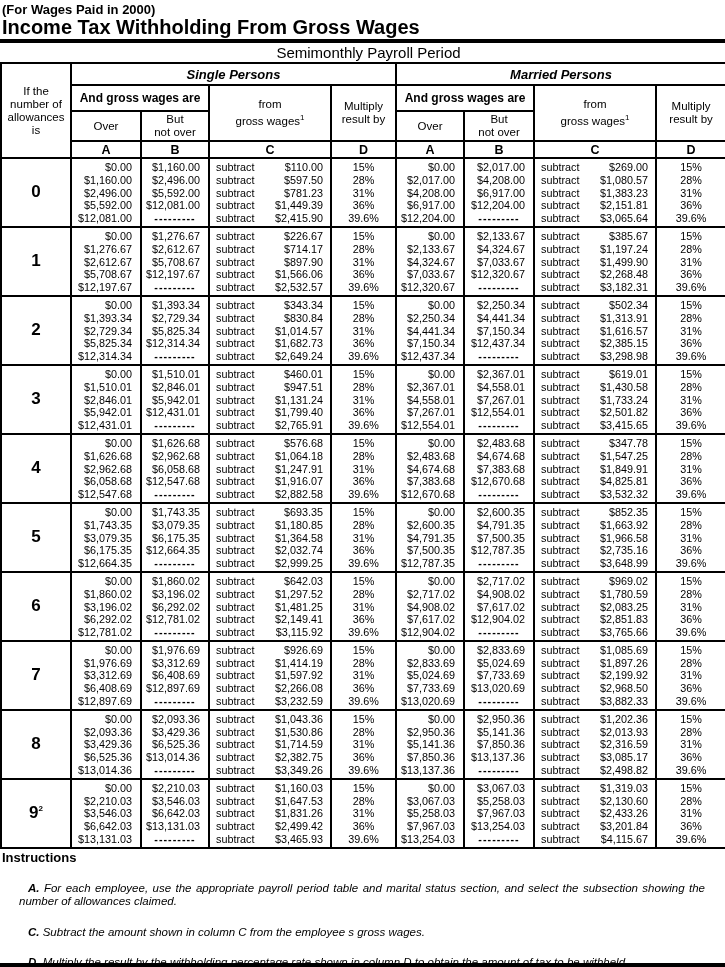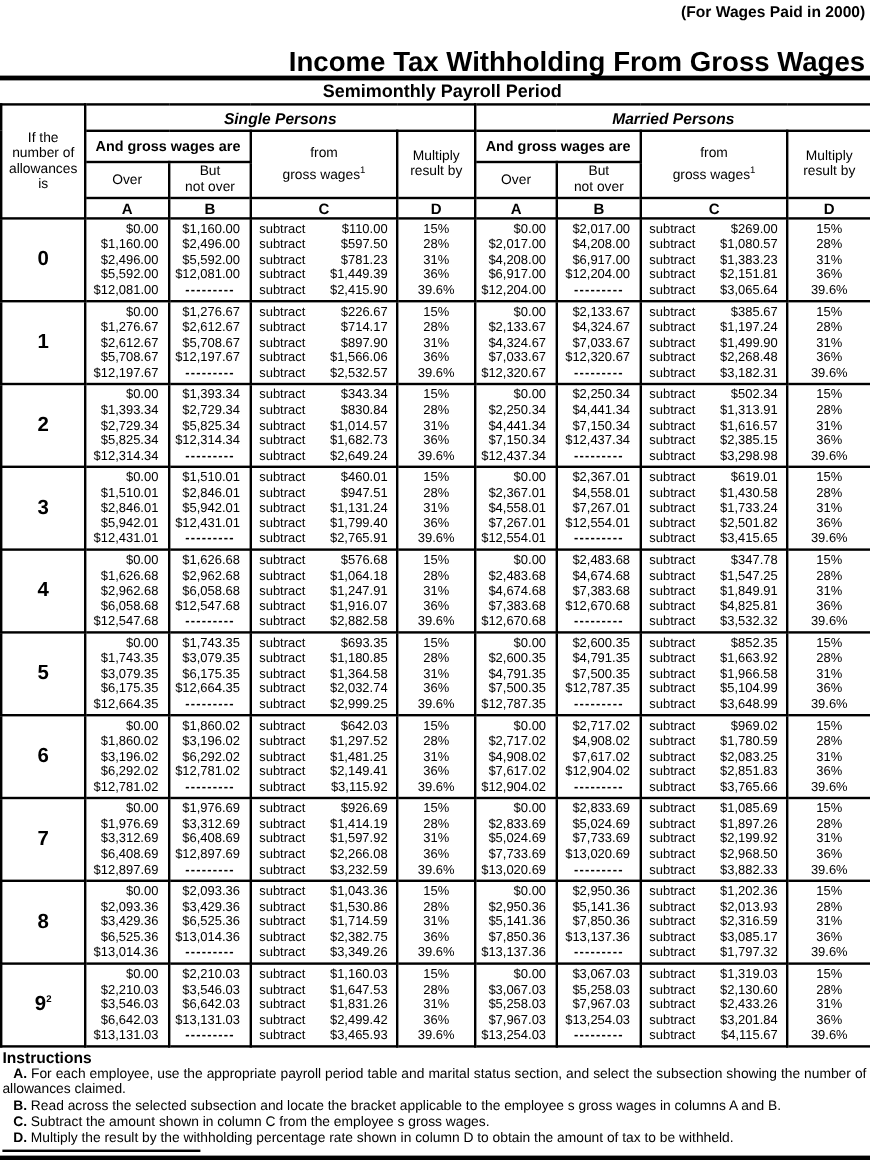--- a/index.html
+++ b/index.html
@@ -2,26 +2,26 @@
 <html><head>
 <meta charset="utf-8">
 <style>
   html,body{margin:0;padding:0;}
   body{
     width:725px;height:967px;position:relative;
     background:#fff;color:#000;
     font-family:"Liberation Sans", sans-serif;
     -webkit-font-smoothing:none;
   }
-  .titles{padding:2px 4px 0 2px;text-align:right;}
+  .titles{padding:2px 4px 0 2px;}
   .t1{font-size:13px;font-weight:bold;line-height:15px;}
   .t2{font-size:15px;font-weight:bold;line-height:18px;}
-  .t3{font-size:23px;font-weight:bold;line-height:21px;margin-top:24px;}
+  .t3{font-size:20px;font-weight:bold;line-height:21px;}
   .thick-rule{height:4px;background:#000;margin-top:1px;}
-  .period{text-align:center;font-size:15px;font-weight:bold;line-height:18px;padding:1px 0 0 12px;}
+  .period{text-align:center;font-size:15px;font-weight:normal;line-height:18px;padding:1px 0 0 12px;}
 
   table{width:725px;border-collapse:collapse;table-layout:fixed;}
   th,td{border:2px solid #000;padding:0;}
   thead th{font-weight:normal;text-align:center;vertical-align:middle;}
   .allow-head{vertical-align:middle;text-align:center;font-size:11.5px;line-height:13px;padding:0 3px;margin-left:44px;}
   .section-head{font-size:13px;font-weight:bold;height:20px;font-style:italic;}
   .gross-head{font-size:12px;font-weight:bold;height:24px;}
   .from-head,.mult-head{font-size:11.5px;line-height:13px;}
   .sub-head{font-size:11.5px;line-height:13px;height:28px;}
   .letter-row th{font-size:12.5px;font-weight:bold;height:15px;}
@@ -31,21 +31,21 @@
   .allow-cell{vertical-align:middle;text-align:center;font-size:17px;font-weight:bold;}
   .val-cell{padding:2px 0 1px 0;}
   .line{height:12.8px;line-height:12.8px;font-size:10.8px;white-space:nowrap;overflow:hidden;}
   .money{text-align:right;padding-right:8px;}
   .dash{text-align:center;font-weight:bold;letter-spacing:1px;}
   .crow{display:flex;justify-content:space-between;padding-left:6px;padding-right:7px;}
   .pct{text-align:center;}
 
   .instructions{padding:2px 3px 0 2px;font-size:11.5px;}
   .instr-title{font-weight:bold;font-size:13px;line-height:14px;}
-  .instr{margin:0;text-indent:9px;text-align:justify;line-height:13.5px;}
+  .instr{margin:17px;text-indent:9px;text-align:justify;line-height:13.5px;font-style:italic;}
   .fn-rule{width:165px;border-top:2px solid #000;margin:2px 0 1px 0;}
   .fn{margin:0;padding-left:30px;text-indent:-26px;line-height:13.5px;text-align:justify;}
   .bottom-rule{position:absolute;left:0;right:0;bottom:0;height:4px;background:#000;}
 </style>
 </head>
 <body>
 
 <div class="titles">
   <div class="t1">(For Wages Paid in 2000)</div>
   <div class="t3">Income Tax Withholding From Gross Wages</div>
@@ -609,21 +609,21 @@
           <div class="line crow">
             <span class="sw">subtract</span>
             <span class="amt">$1,663.92</span>
           </div>
           <div class="line crow">
             <span class="sw">subtract</span>
             <span class="amt">$1,966.58</span>
           </div>
           <div class="line crow">
             <span class="sw">subtract</span>
-            <span class="amt">$5,104.99</span>
+            <span class="amt">$2,735.16</span>
           </div>
           <div class="line crow">
             <span class="sw">subtract</span>
             <span class="amt">$3,648.99</span>
           </div>
         </td>
         <td class="val-cell">
           <div class="line pct">15%</div>
           <div class="line pct">28%</div>
           <div class="line pct">31%</div>
@@ -880,21 +880,21 @@
           <div class="line crow">
             <span class="sw">subtract</span>
             <span class="amt">$2,316.59</span>
           </div>
           <div class="line crow">
             <span class="sw">subtract</span>
             <span class="amt">$3,085.17</span>
           </div>
           <div class="line crow">
             <span class="sw">subtract</span>
-            <span class="amt">$1,797.32</span>
+            <span class="amt">$2,498.82</span>
           </div>
         </td>
         <td class="val-cell">
           <div class="line pct">15%</div>
           <div class="line pct">28%</div>
           <div class="line pct">31%</div>
           <div class="line pct">36%</div>
           <div class="line pct">39.6%</div>
         </td>
       </tr>
@@ -986,21 +986,20 @@
           <div class="line pct">36%</div>
           <div class="line pct">39.6%</div>
         </td>
       </tr>
     </tbody>
 </table>
 
 <div class="instructions">
   <div class="instr-title">Instructions</div>
   <p class="instr"><b>A.</b> <span>For each employee,  use the appropriate payroll period table and marital status section, and select the subsection showing the number of allowances claimed.</span></p>
-  <p class="instr"><b>B.</b> <span>Read across the selected subsection and locate the bracket applicable to the employee s gross wages in columns A and B.</span></p>
   <p class="instr"><b>C.</b> <span>Subtract the amount shown in column C from the employee s gross wages.</span></p>
   <p class="instr"><b>D.</b> <span>Multiply the result by the withholding percentage rate shown in column D to obtain the amount of tax to be withheld.</span></p>
   <div class="fn-rule"></div>
   <p class="fn"><sup>1</sup> <span>If the gross wages are less than the amount to be subtracted, the withholding is zero.</span></p>
 
 </div>
 
 <div class="bottom-rule"></div>
 
 </body></html>

